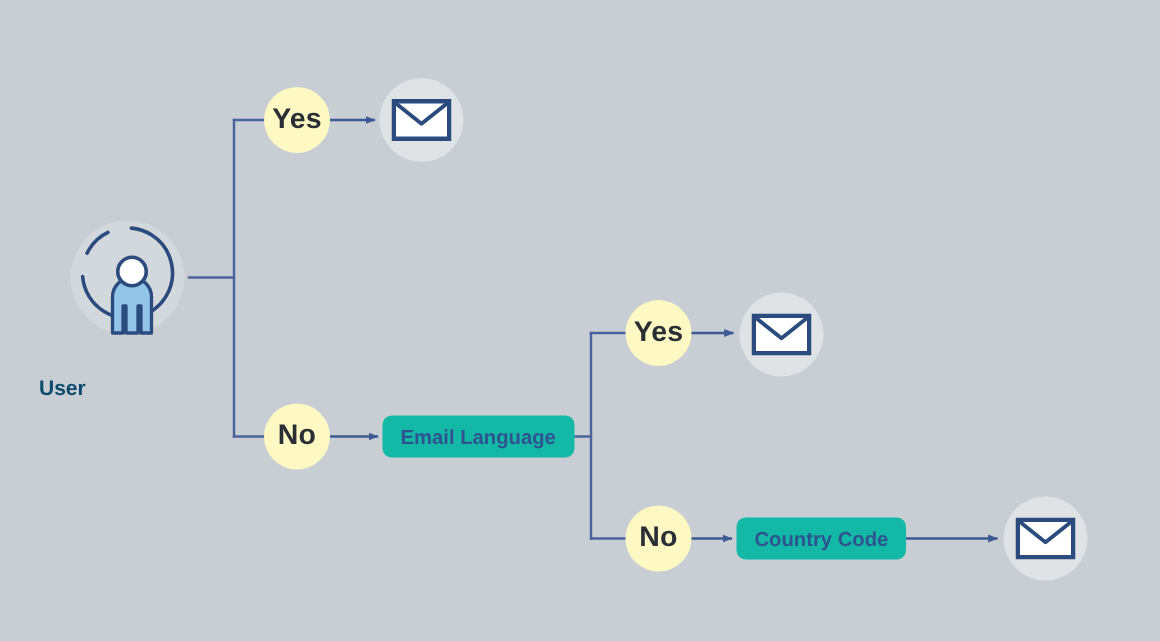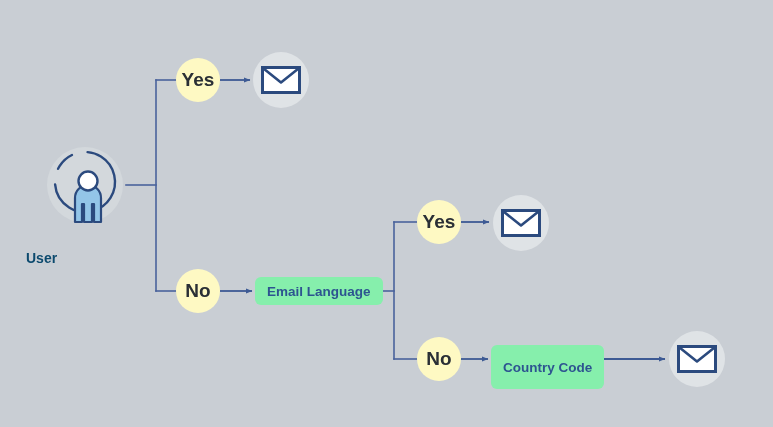--- a/index.html
+++ b/index.html
@@ -36,21 +36,21 @@
     border-radius: 50%;
     background: #fef9c3;
     color: #2a2f35;
     font-weight: bold;
     font-size: 19px;
     letter-spacing: 0.1px;
   }
   
   .process-box {
     border-radius: 6px;
-    background: #86efac;
+    background: #14b8a6;
     color: #2d5490;
     font-weight: bold;
     font-size: 13.5px;
     padding: 0 12px;
     white-space: nowrap;
   }
   
   .icon-circle {
     position: absolute;
     border-radius: 50%;
@@ -167,21 +167,21 @@
     <svg width="40" height="28" viewBox="0 0 40 28" xmlns="http://www.w3.org/2000/svg">
       <rect x="1.5" y="1.5" width="37" height="25" fill="#ffffff" stroke="#2b4a7e" stroke-width="3"></rect>
       <path d="M2.8,2.8 L20,16.5 L37.2,2.8" fill="none" stroke="#2b4a7e" stroke-width="2.6" stroke-linejoin="round"></path>
     </svg>
   </div>
 
   <div class="node-label decision-circle" style="left:417px; top:337px; width:44px; height:44px;">
     <span>No</span>
   </div>
 
-  <div class="node-label process-box" style="left:491px; top:345px; height:44px;">
+  <div class="node-label process-box" style="left:491px; top:345px; height:28px;">
     <span>Country Code</span>
   </div>
 
   <div class="icon-circle" style="left:669px; top:331px; width:56px; height:56px;">
     <svg width="40" height="28" viewBox="0 0 40 28" xmlns="http://www.w3.org/2000/svg">
       <rect x="1.5" y="1.5" width="37" height="25" fill="#ffffff" stroke="#2b4a7e" stroke-width="3"></rect>
       <path d="M2.8,2.8 L20,16.5 L37.2,2.8" fill="none" stroke="#2b4a7e" stroke-width="2.6" stroke-linejoin="round"></path>
     </svg>
   </div>
 

